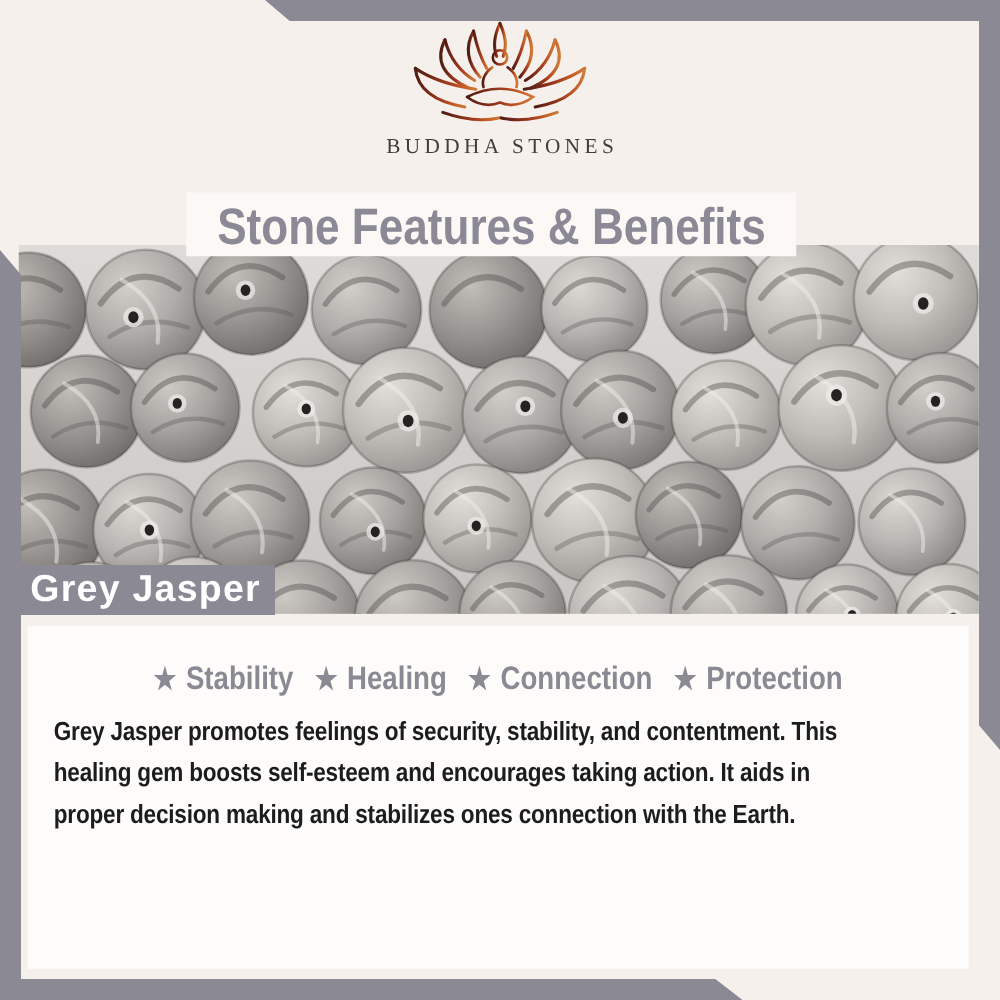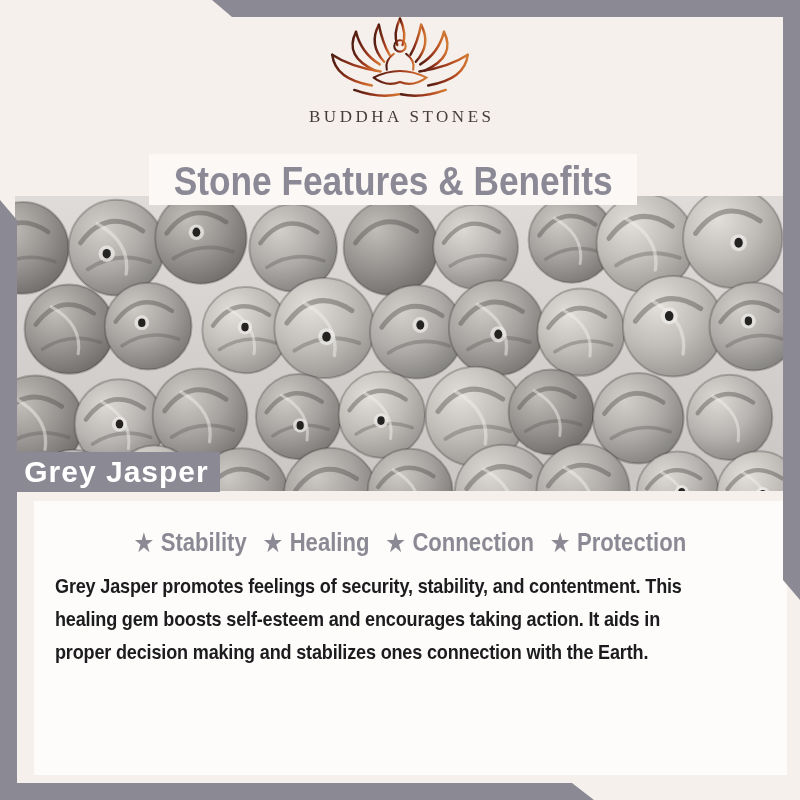--- a/index.html
+++ b/index.html
@@ -35,21 +35,21 @@
 
   
   .photo{position:absolute;left:15px;top:196px;width:768px;height:339px;margin:0;z-index:1;}
   #beads{display:block;width:768px;height:295px;}
   .photo-label{position:absolute;left:-2px;top:256px;width:207px;height:40px;
                background:var(--accent,#8B8A94);color:var(--label-text,#fff);
                font-weight:700;font-size:30px;letter-spacing:1px;
                display:flex;align-items:center;justify-content:center;}
 
   
-  .panel{position:absolute;left:34px;top:501px;width:753px;height:274px;
+  .panel{position:absolute;left:22px;top:501px;width:753px;height:274px;
          background:var(--panel,#FDFCFA);z-index:2;}
   .features{margin-top:26px;height:30px;line-height:30px;text-align:center;
             font-weight:700;font-size:26px;white-space:nowrap;
             color:var(--accent,#8B8A94);transform:scaleX(.85);}
   .features .star{margin:0 9px 0 20px;font-size:24px;}
   .features .star:first-child{margin-left:0;}
   .para{margin:12px 0 0 21px;}
   .line{white-space:nowrap;height:33px;line-height:33px;font-size:21px;
         font-weight:700;letter-spacing:-.2px;color:var(--body-text,#1C1C1E);
         transform:scaleX(.86);transform-origin:0 50%;}

